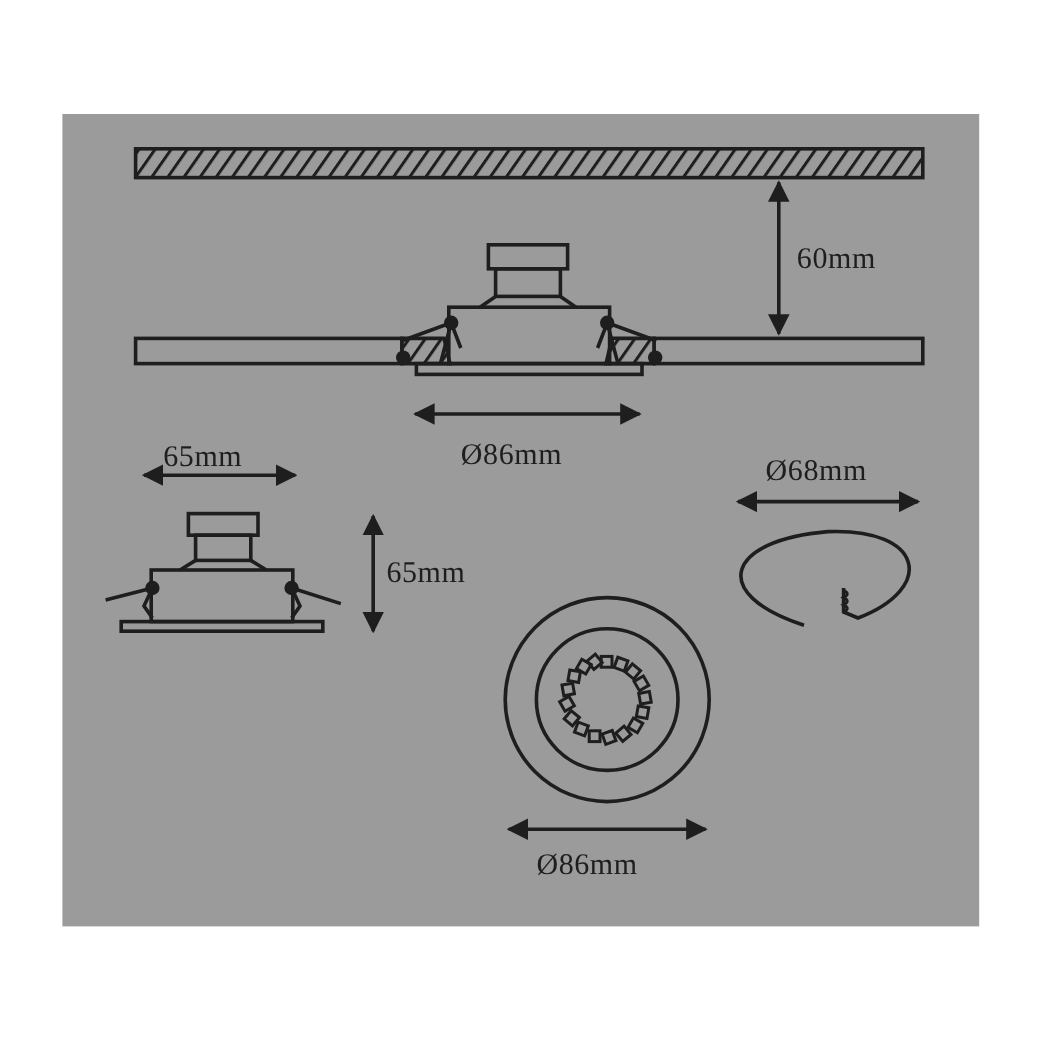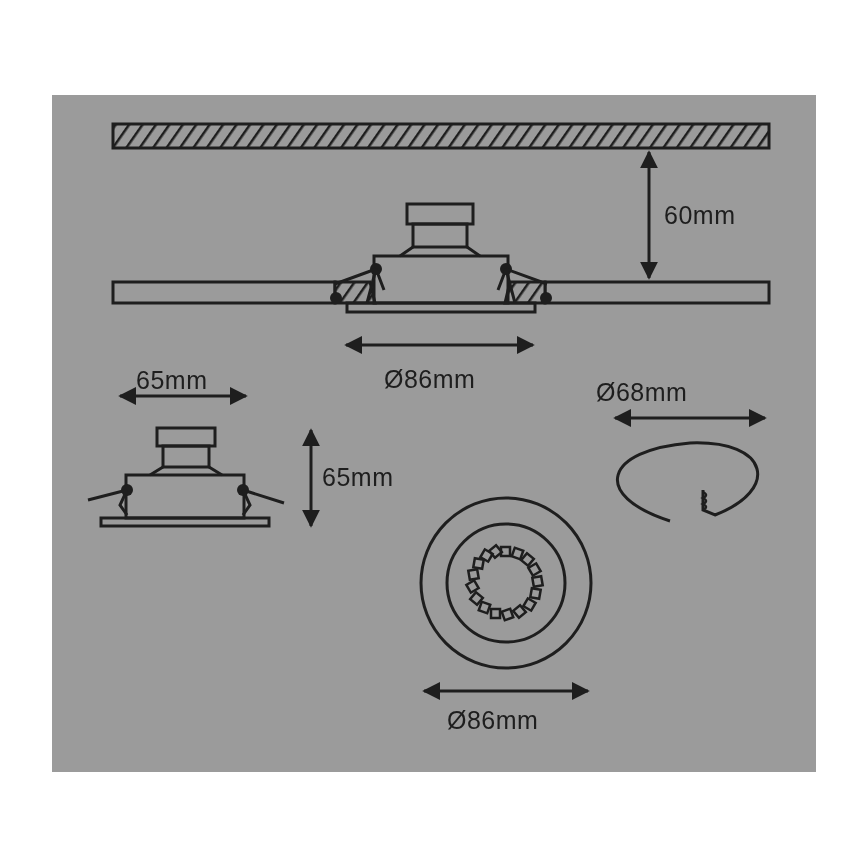--- a/index.html
+++ b/index.html
@@ -4,21 +4,21 @@
   <style>
     html, body { margin: 0; padding: 0; background: #ffffff; }
     body { width: 868px; height: 868px; position: relative; overflow: hidden; }
     #panel {
       position: absolute; left: 52px; top: 95px; width: 764px; height: 677px;
       background: #9b9b9b;
     }
     svg { position: absolute; left: 0; top: 0; }
     .lbl {
       position: absolute;
-      font-family: Liberation Sans, sans-serif;
+      font-family: Liberation Serif, serif;
       font-size: 25px;
       color: #1e1e1e;
       letter-spacing: 0.5px;
       white-space: nowrap;
       line-height: 1;
     }
   </style>
 </head>
 <body>
 
@@ -108,14 +108,14 @@
       <rect x="491" y="547" width="9" height="9" transform="rotate(320 495.5 551.5)"></rect>
     </g>
     <line x1="424" y1="691" x2="588" y2="691" marker-start="url(#arr)" marker-end="url(#arr)"></line>
   </g>
 </svg>
 
 <div class="lbl" style="left:664px; top:203px;">60mm</div>
 <div class="lbl" style="left:384px; top:367px;">Ø86mm</div>
 <div class="lbl" style="left:136px; top:368px;">65mm</div>
 <div class="lbl" style="left:322px; top:465px;">65mm</div>
-<div class="lbl" style="left:596px; top:380px;">Ø68mm</div>
+<div class="lbl" style="left:638px; top:380px;">Ø68mm</div>
 <div class="lbl" style="left:447px; top:708px;">Ø86mm</div>
 
 </body></html>

